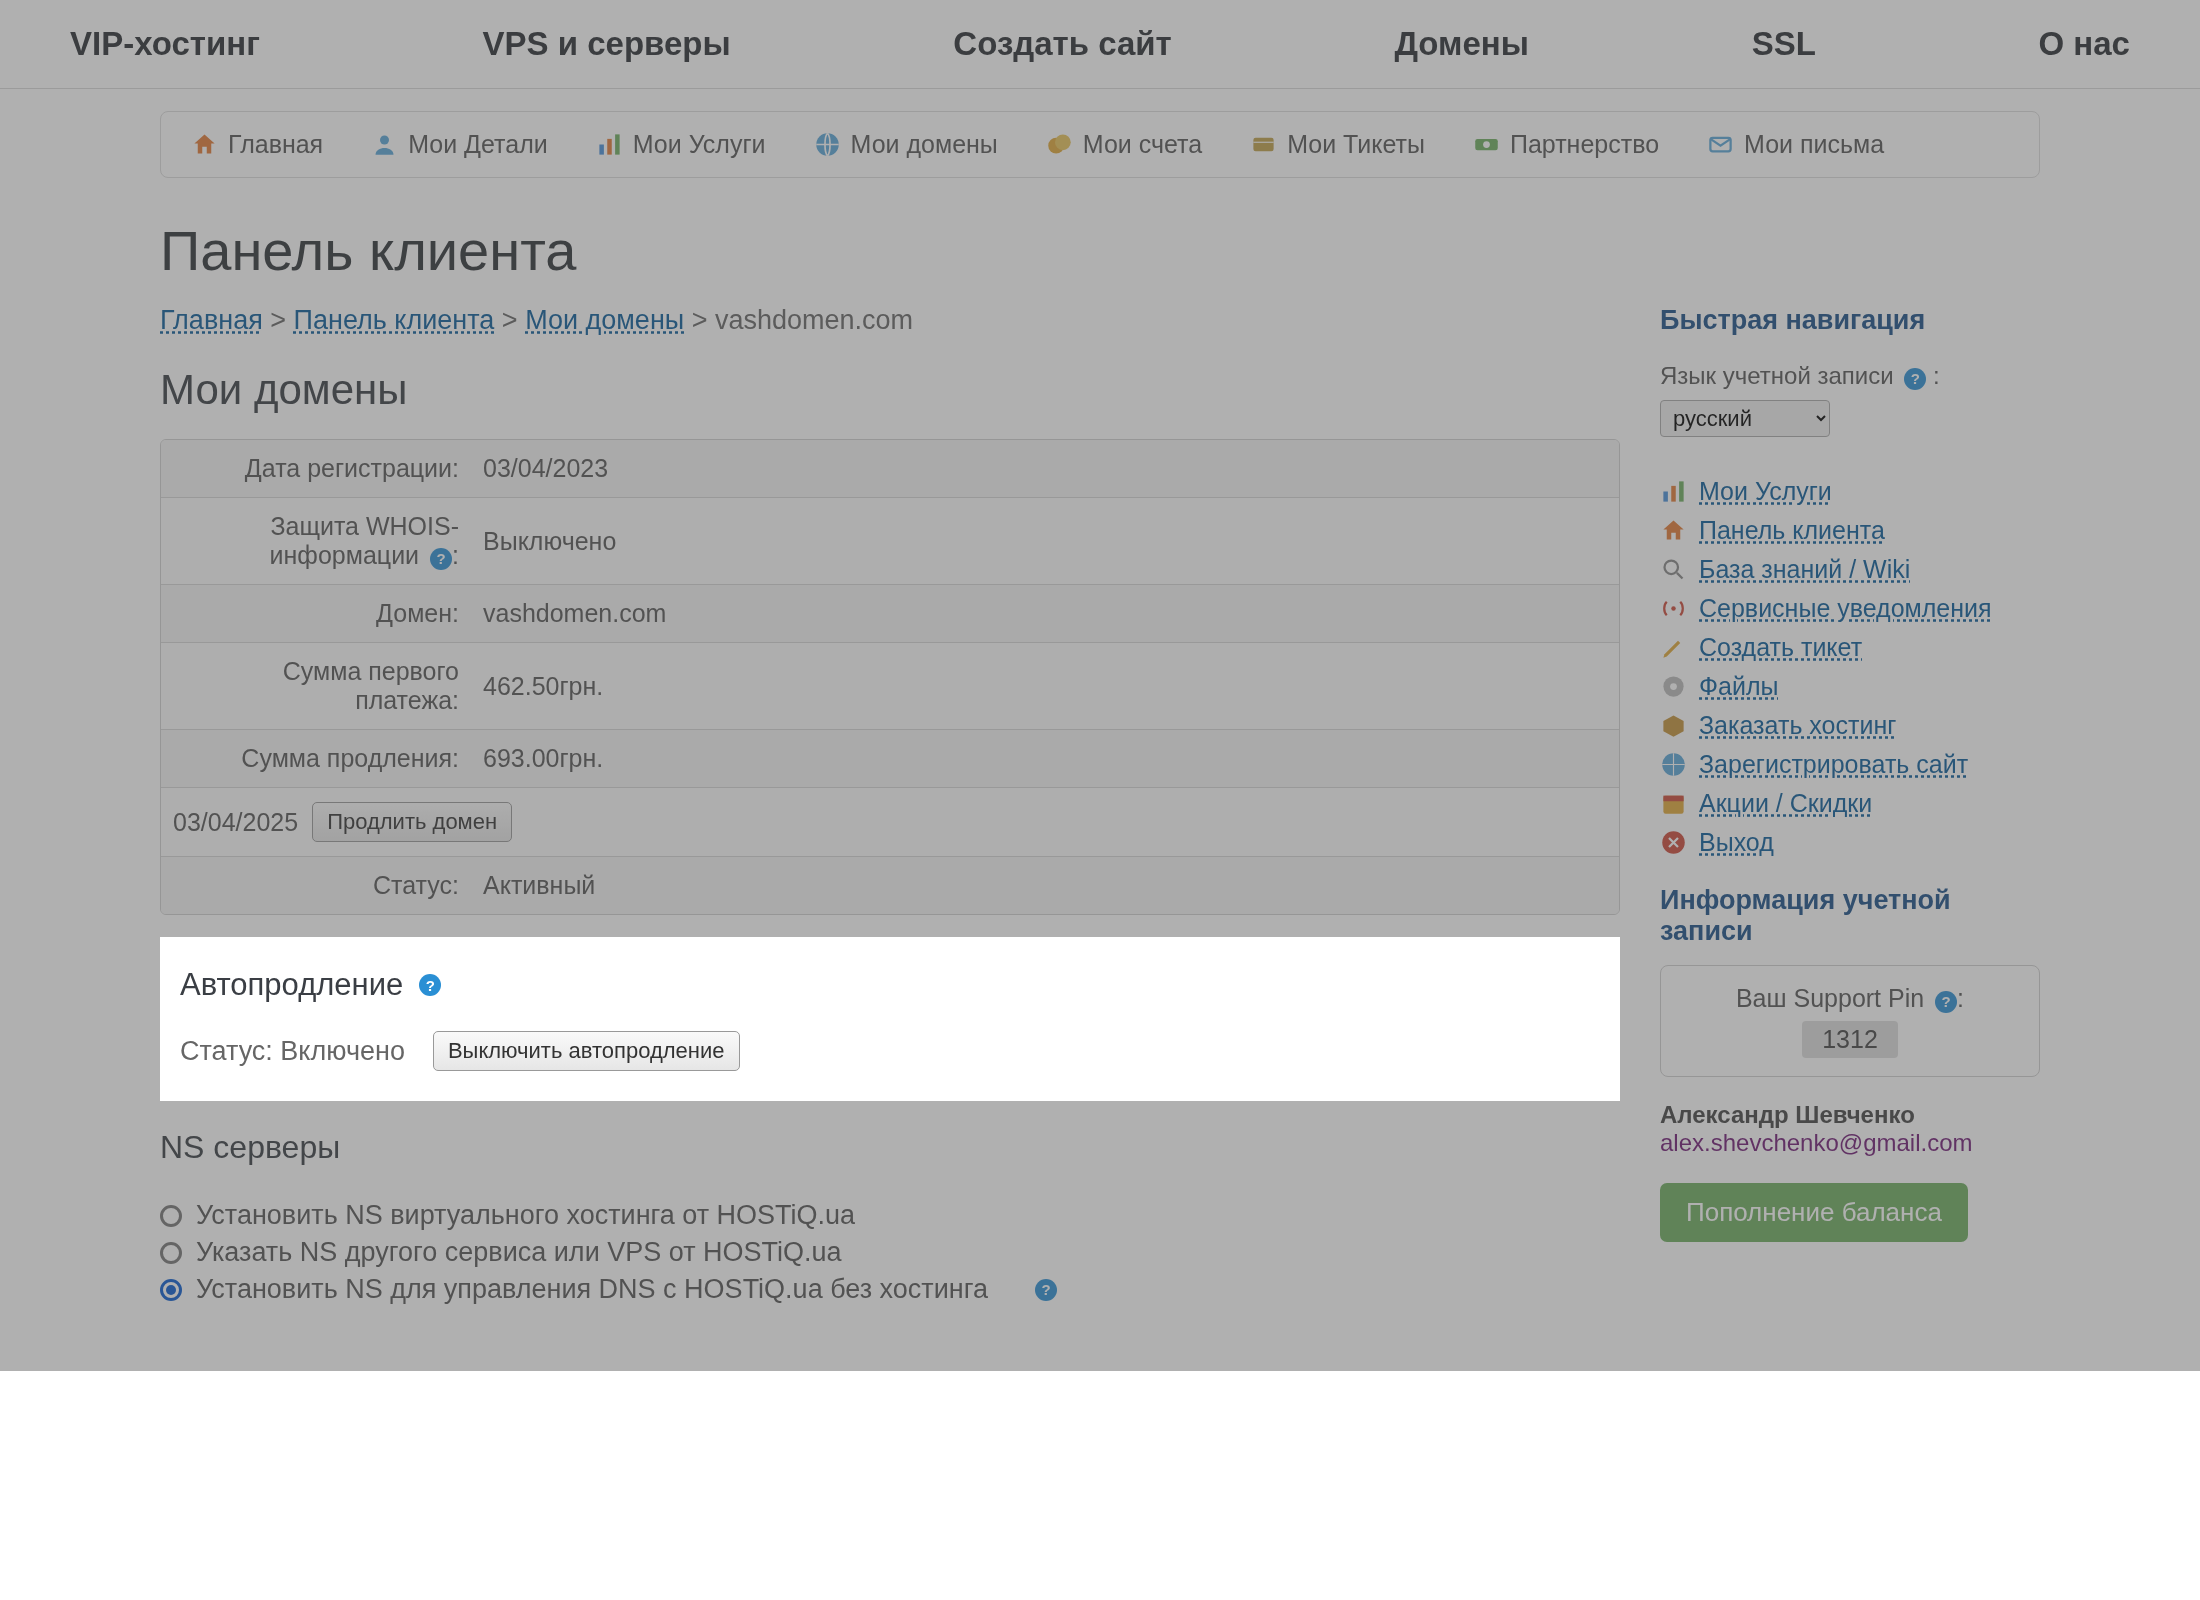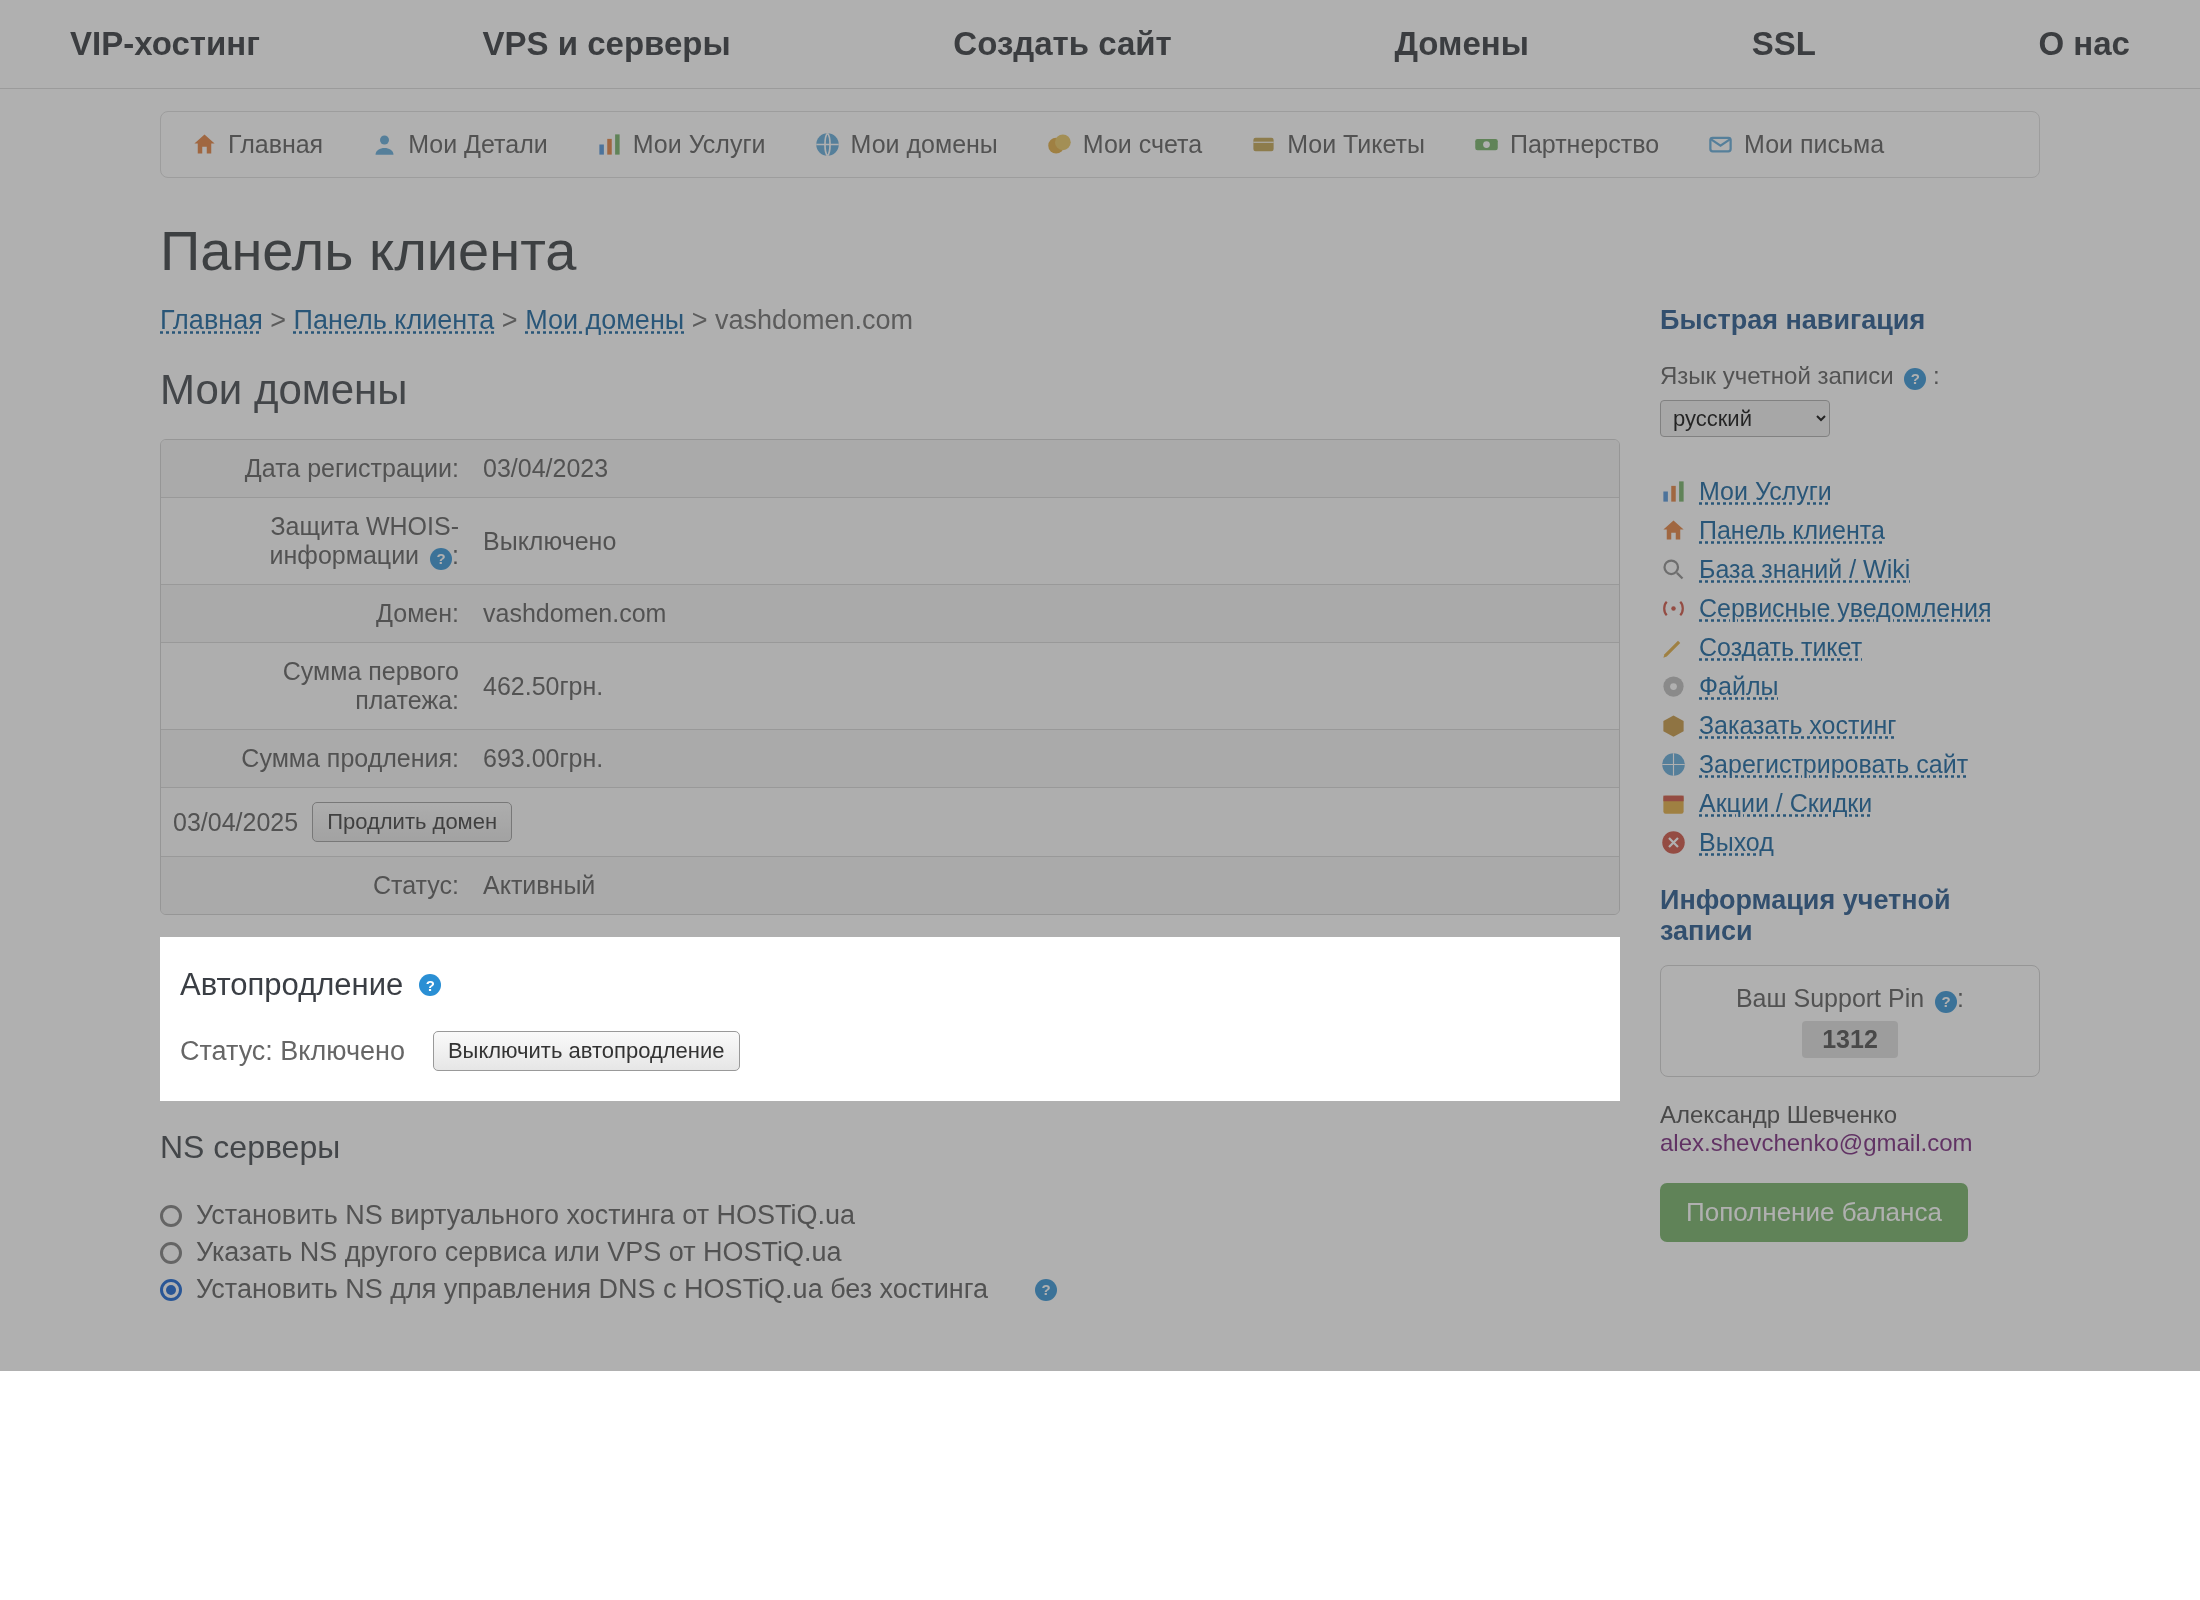--- a/index.html
+++ b/index.html
@@ -35,22 +35,22 @@
 .rd{width:22px;height:22px;border:3px solid #777;border-radius:50%;display:inline-flex;align-items:center;justify-content:center}
 .rd.sel{border-color:#0a5ccf}
 .rd.sel::after{content:"";width:10px;height:10px;border-radius:50%;background:#0a5ccf}
 .side h3{font-size:27px;font-weight:700;color:#1a4f87;margin-bottom:26px}
 .side-label{font-size:24px;color:#555;margin-bottom:10px}
 .langsel{font-size:22px;padding:4px 8px;border:1px solid #aaa;border-radius:4px;width:170px;margin-bottom:30px}
 .qlink{display:flex;align-items:center;gap:12px;font-size:25px;margin:10px 0}
 .qlink a{color:#0a5c9a;text-decoration:underline dotted}
 .side h4{font-size:27px;font-weight:700;color:#1a4f87;margin:28px 0 18px}
 .pinbox{border:1px solid #cfcfcf;border-radius:8px;padding:18px 20px;text-align:center;font-size:25px;color:#555}
-.pin{display:inline-block;background:#ddd;padding:4px 20px;border-radius:4px;font-weight:700;color:#444;margin-top:8px}
-.uname{font-size:24px;font-weight:400;color:#444;margin-top:24px}
+.pin{display:inline-block;background:#ddd;padding:4px 20px;border-radius:4px;font-weight:400;color:#444;margin-top:8px}
+.uname{font-size:24px;font-weight:700;color:#444;margin-top:24px}
 .uemail{font-size:24px;color:#701a75;}
 .bal{margin-top:26px;background:#6dae5f;color:#fff;font-size:26px;padding:14px 26px;border:none;border-radius:7px;cursor:pointer}
 svg{display:block}
 </style>
 </head>
 <body>
 
 <div class="dim-overlay"></div>
 
 <nav class="topnav">

